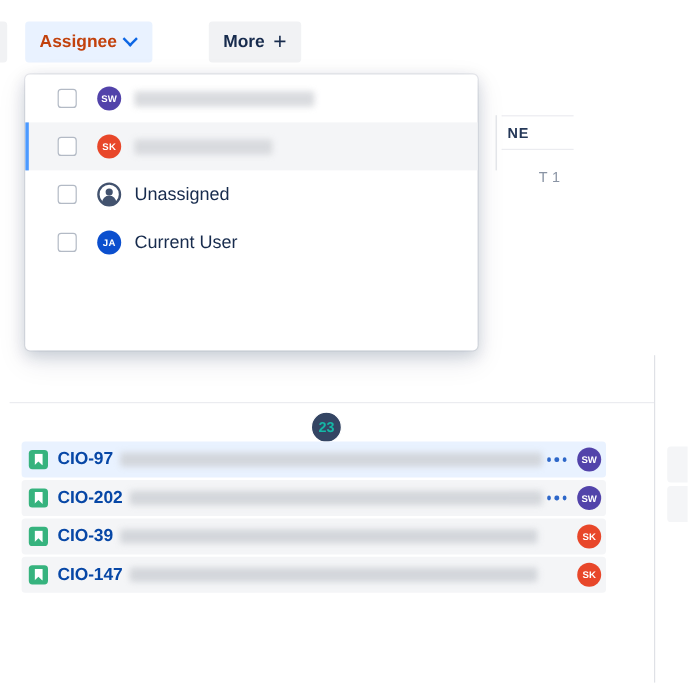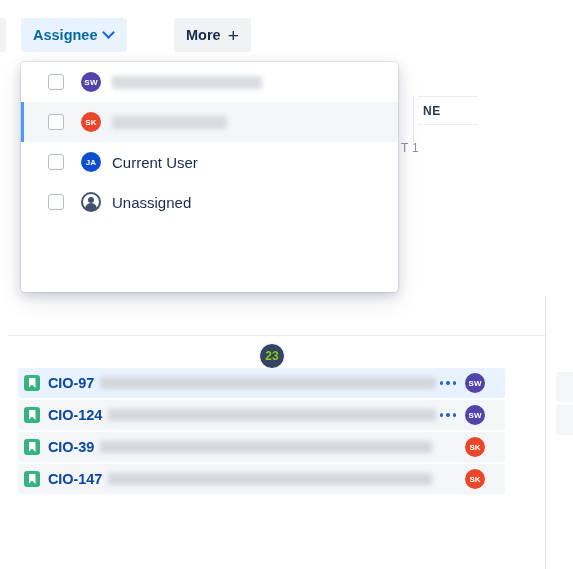--- a/index.html
+++ b/index.html
@@ -18,40 +18,40 @@
   .col-divider-h {
     position:absolute; height:1px; background:#ebecf0;
   }
   .col-head-txt {
     position:absolute;
     font-size:12px; font-weight:700; letter-spacing:.6px;
     color:#253858; white-space:nowrap;
   }
   .sprint-txt {
     position:absolute; font-size:12px; color:#8993a4;
-    white-space:nowrap; letter-spacing:.3px;
+    white-space:nowrap; letter-spacing:.3px;margin-left:48px;
   }
   .ghost-card {
     position:absolute; background:#f4f5f7; border-radius:3px;
   }
   .btn-clip {
     position:absolute; left:-8px; top:18px;
     width:14px; height:34px;
     background:#f1f2f4; border-radius:3px;
   }
   .btn {
     position:absolute; height:34px;
     display:flex; align-items:center; gap:7px;
     padding:0 12px; border-radius:3px;
     font-size:14.5px; font-weight:600;
     cursor:pointer; user-select:none; white-space:nowrap;
   }
   .btn-assignee {
     left:21px; top:18px;
-    background:#e9f2ff; color:#0369a1;
+    background:#e9f2ff; color:#c2410c;
   }
   .btn-more {
     left:174px; top:18px;
     background:#f1f2f4; color:#172b4d;
   }
   .chev {
     width:11px; height:11px; display:inline-block;
     position:relative; top:-2px;
   }
   .chev::after{
@@ -137,32 +137,32 @@
   .redact {
     margin-left:11px; height:13px; border-radius:2px;
     background:#d6d8dc; filter: blur(2.6px);
     opacity:.92;
   }
 
   
   .count-badge {
     position:absolute; left:259px; top:343px;
     width:26px; height:26px; border-radius:50%;
-    background:#344563; color:#84cc16;
+    background:#344563; color:#14b8a6;
     display:flex; align-items:center; justify-content:center;
     font-size:12px; font-weight:700;
     border:1.5px solid #fff;
   }
 
   
   .issues { position:absolute; left:18px; top:368px; width:487px; }
   .issue-row {
     position:relative; height:30px; margin-bottom:2px;
     border-radius:3px; background:#f4f5f7;
-    display:flex; align-items:center; padding:0 20px 0 6px;
+    display:flex; align-items:center; padding:0 4px 0 6px;
   }
   .issue-row.active { background:#e9f2ff; }
   .type-icon {
     width:16px; height:16px; flex:none; border-radius:3px;
     background:#36b37e; position:relative;
   }
   .type-icon::after{
     content:""; position:absolute; left:4.5px; top:3px;
     width:7px; height:10px; background:#fff;
     clip-path: polygon(0 0,100% 0,100% 100%,50% 66%,0 100%);
@@ -217,48 +217,48 @@
           <div class="av" style="background: rgb(82, 67, 170);">SW</div>
           <div class="redact" style="width: 150px;"></div>
         </div>
         <div class="dd-row sel">
           <div class="cb"></div>
           <div class="av" style="background: rgb(232, 71, 42);">SK</div>
           <div class="redact" style="width: 115px;"></div>
         </div>
         <div class="dd-row">
           <div class="cb"></div>
+          <div class="av-person"></div>
+          <div class="dd-label">Unassigned</div>
+        </div>
+        <div class="dd-row">
+          <div class="cb"></div>
           <div class="av" style="background: rgb(11, 79, 206);">JA</div>
           <div class="dd-label">Current User</div>
         </div>
-        <div class="dd-row">
-          <div class="cb"></div>
-          <div class="av-person"></div>
-          <div class="dd-label">Unassigned</div>
-        </div>
       </div>
   </div>
 
   <div class="count-badge">23</div>
 
   <div class="issues">
       <div class="issue-row active">
         <div class="type-icon"></div>
         <div class="issue-key">CIO-97</div>
         <div class="issue-summary"></div>
         <div class="dots">
           <i></i>
           <i></i>
           <i></i>
         </div>
         <div class="row-av" style="background: rgb(82, 67, 170);">SW</div>
       </div>
       <div class="issue-row">
         <div class="type-icon"></div>
-        <div class="issue-key">CIO-124</div>
+        <div class="issue-key">CIO-202</div>
         <div class="issue-summary"></div>
         <div class="dots">
           <i></i>
           <i></i>
           <i></i>
         </div>
         <div class="row-av" style="background: rgb(82, 67, 170);">SW</div>
       </div>
       <div class="issue-row">
         <div class="type-icon"></div>

